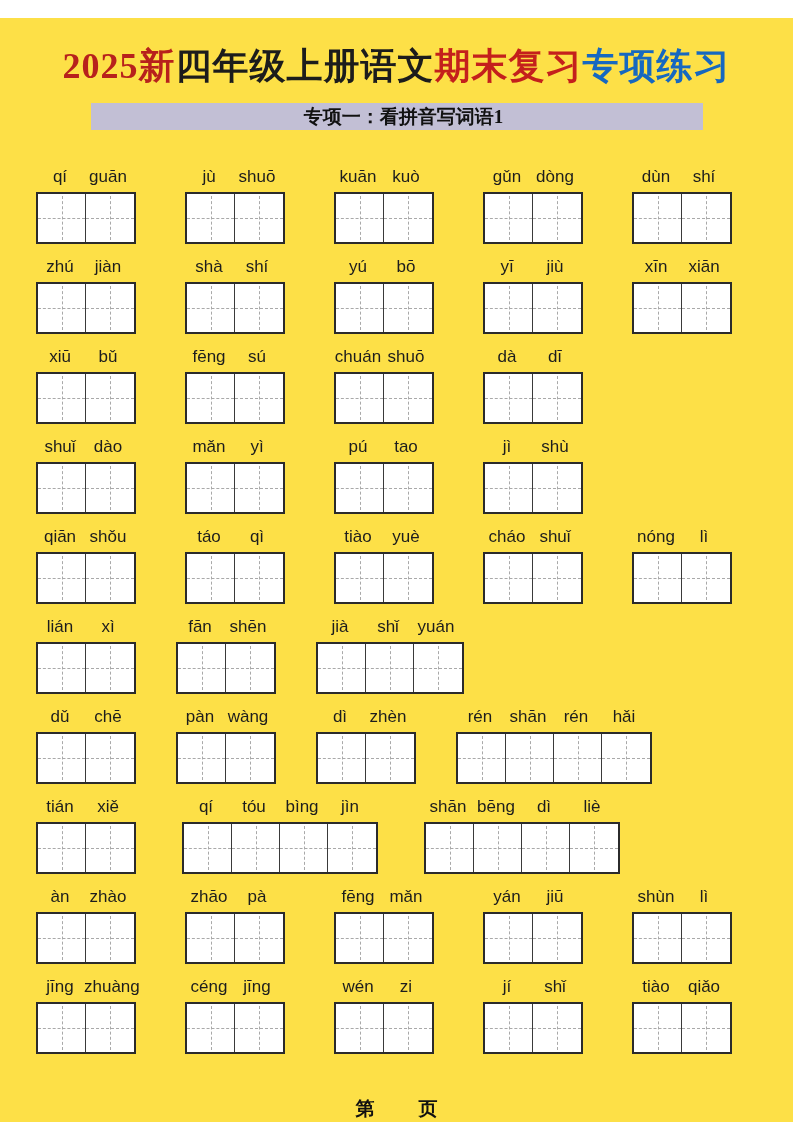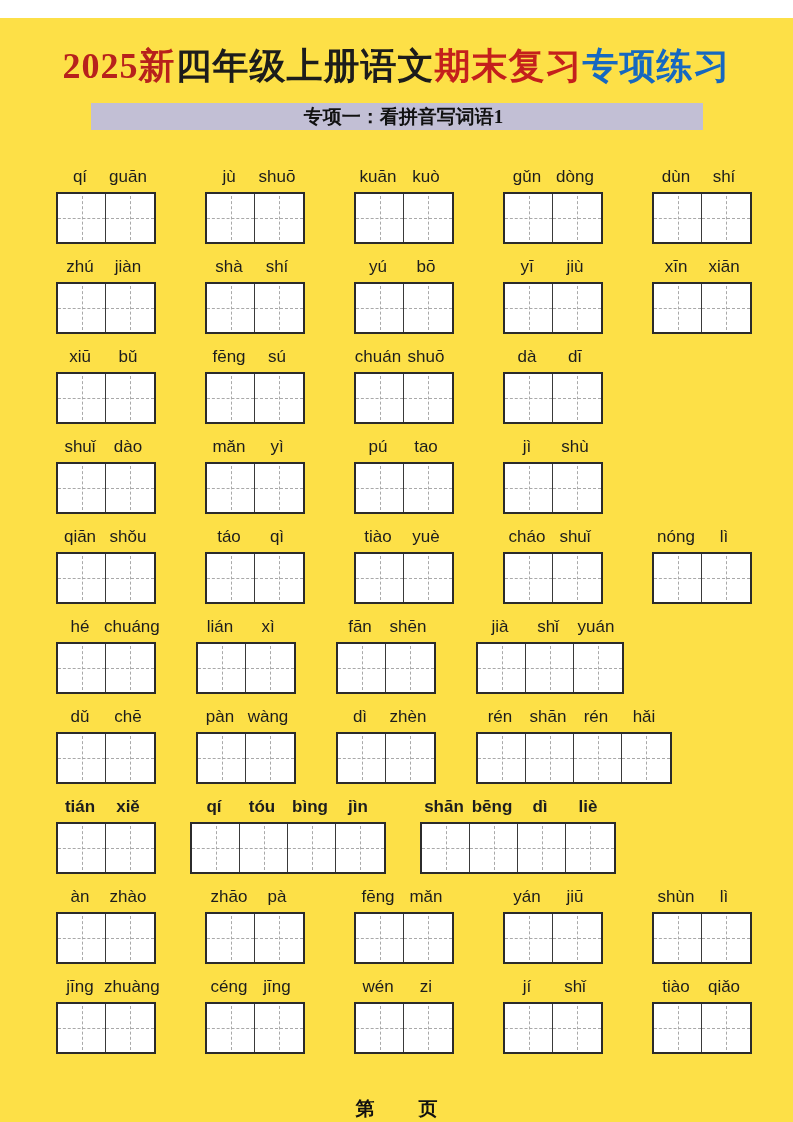--- a/index.html
+++ b/index.html
@@ -16,24 +16,24 @@
     white-space:nowrap;
   }
   
   .banner{
     width:598px;height:27px;margin:15px auto 0 auto;
     display:flex;align-items:center;justify-content:center;
     font-family:"Liberation Serif","DejaVu Serif",serif;
     font-weight:bold;font-size:19px;color:#111;padding-left:14px;
   }
   
-  .rows{margin-top:37px;padding-left:56px;}
+  .rows{margin-top:37px;padding-left:36px;}
   .row{display:flex;align-items:flex-end;margin-bottom:13px;gap:49px;}
   .row.n4{gap:40px;}
-  .row.n3{gap:34px;font-weight:bold;}
+  .row.n3{gap:46px;}
   .word{display:flex;flex-direction:column;}
   .pinyin{display:flex;margin-bottom:5px;}
   .syl{
     width:48px;text-align:center;white-space:nowrap;
     font-size:17px;color:#1d1d1d;line-height:20px;
   }
   .box{display:flex;border:2px solid #2b2b2b;background:#fff;}
   .cell{
     width:48px;height:48px;position:relative;box-sizing:border-box;
     border-right:1px solid #3a3a3a;
@@ -304,30 +304,20 @@
           </div>
           <div class="box">
             <div class="cell"></div>
             <div class="cell"></div>
           </div>
         </div>
       </div>
       <div class="row n4">
         <div class="word">
           <div class="pinyin">
-            <span class="syl">hé</span>
-            <span class="syl">chuáng</span>
-          </div>
-          <div class="box">
-            <div class="cell"></div>
-            <div class="cell"></div>
-          </div>
-        </div>
-        <div class="word">
-          <div class="pinyin">
             <span class="syl">lián</span>
             <span class="syl">xì</span>
           </div>
           <div class="box">
             <div class="cell"></div>
             <div class="cell"></div>
           </div>
         </div>
         <div class="word">
           <div class="pinyin">

